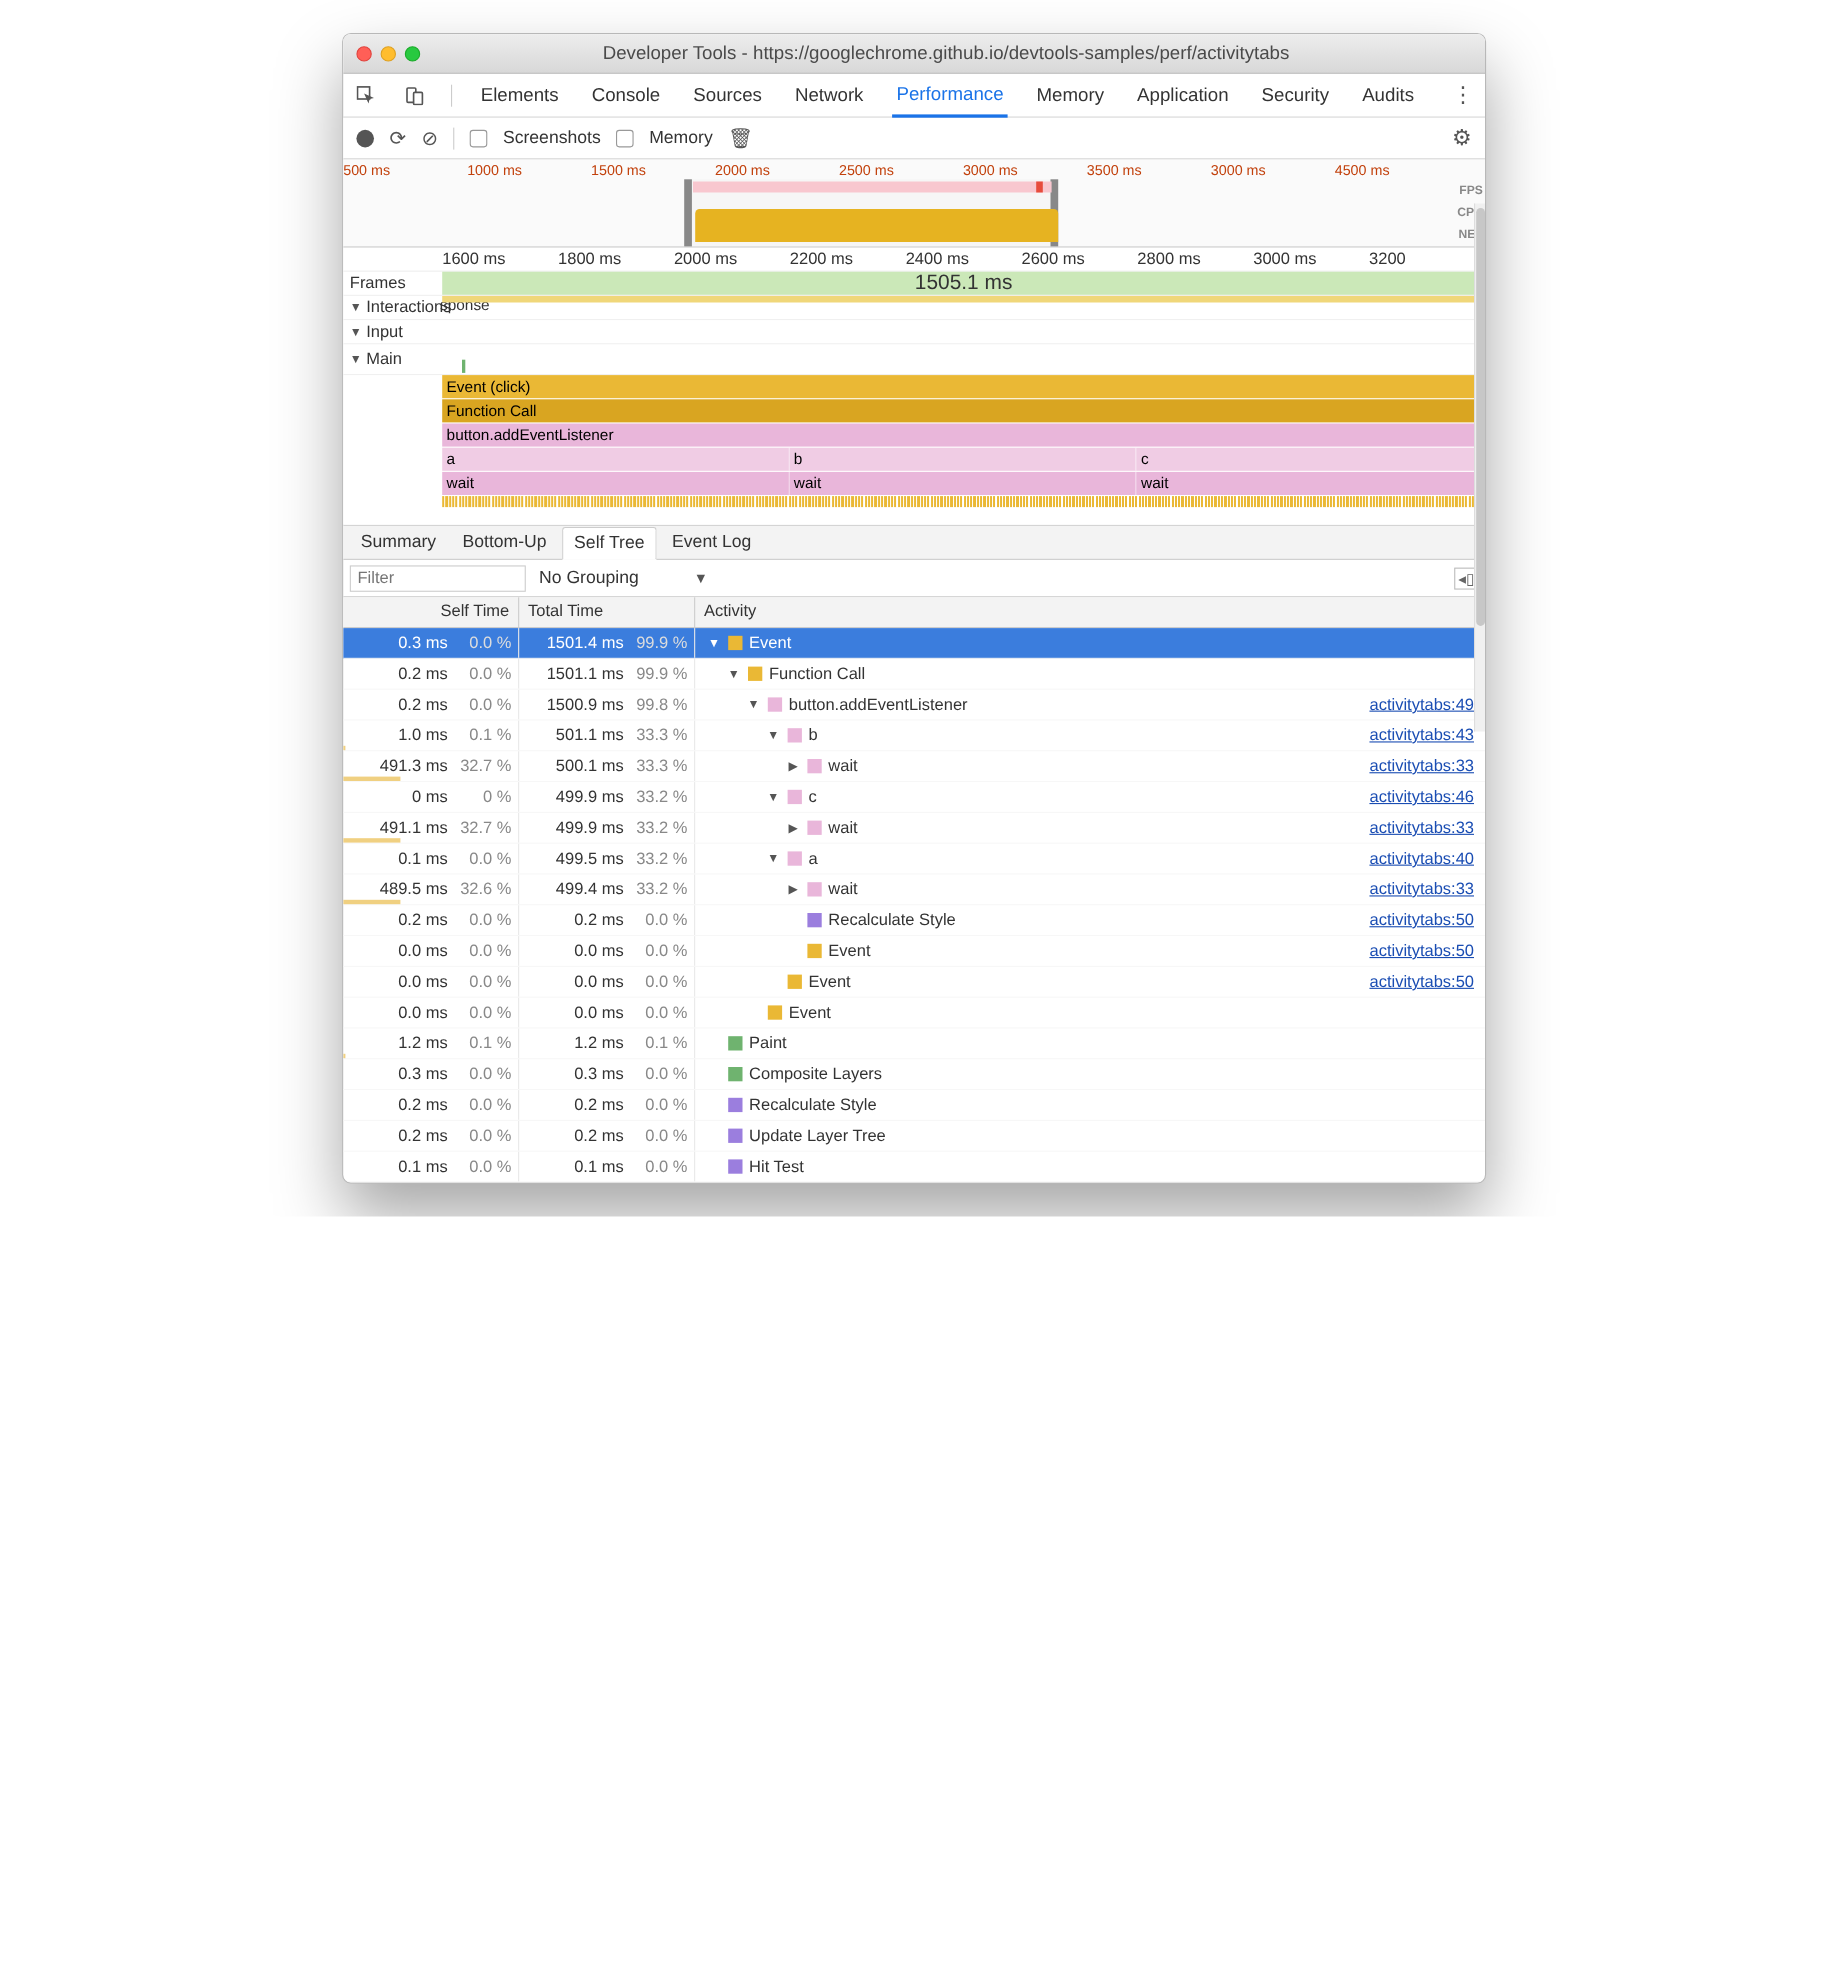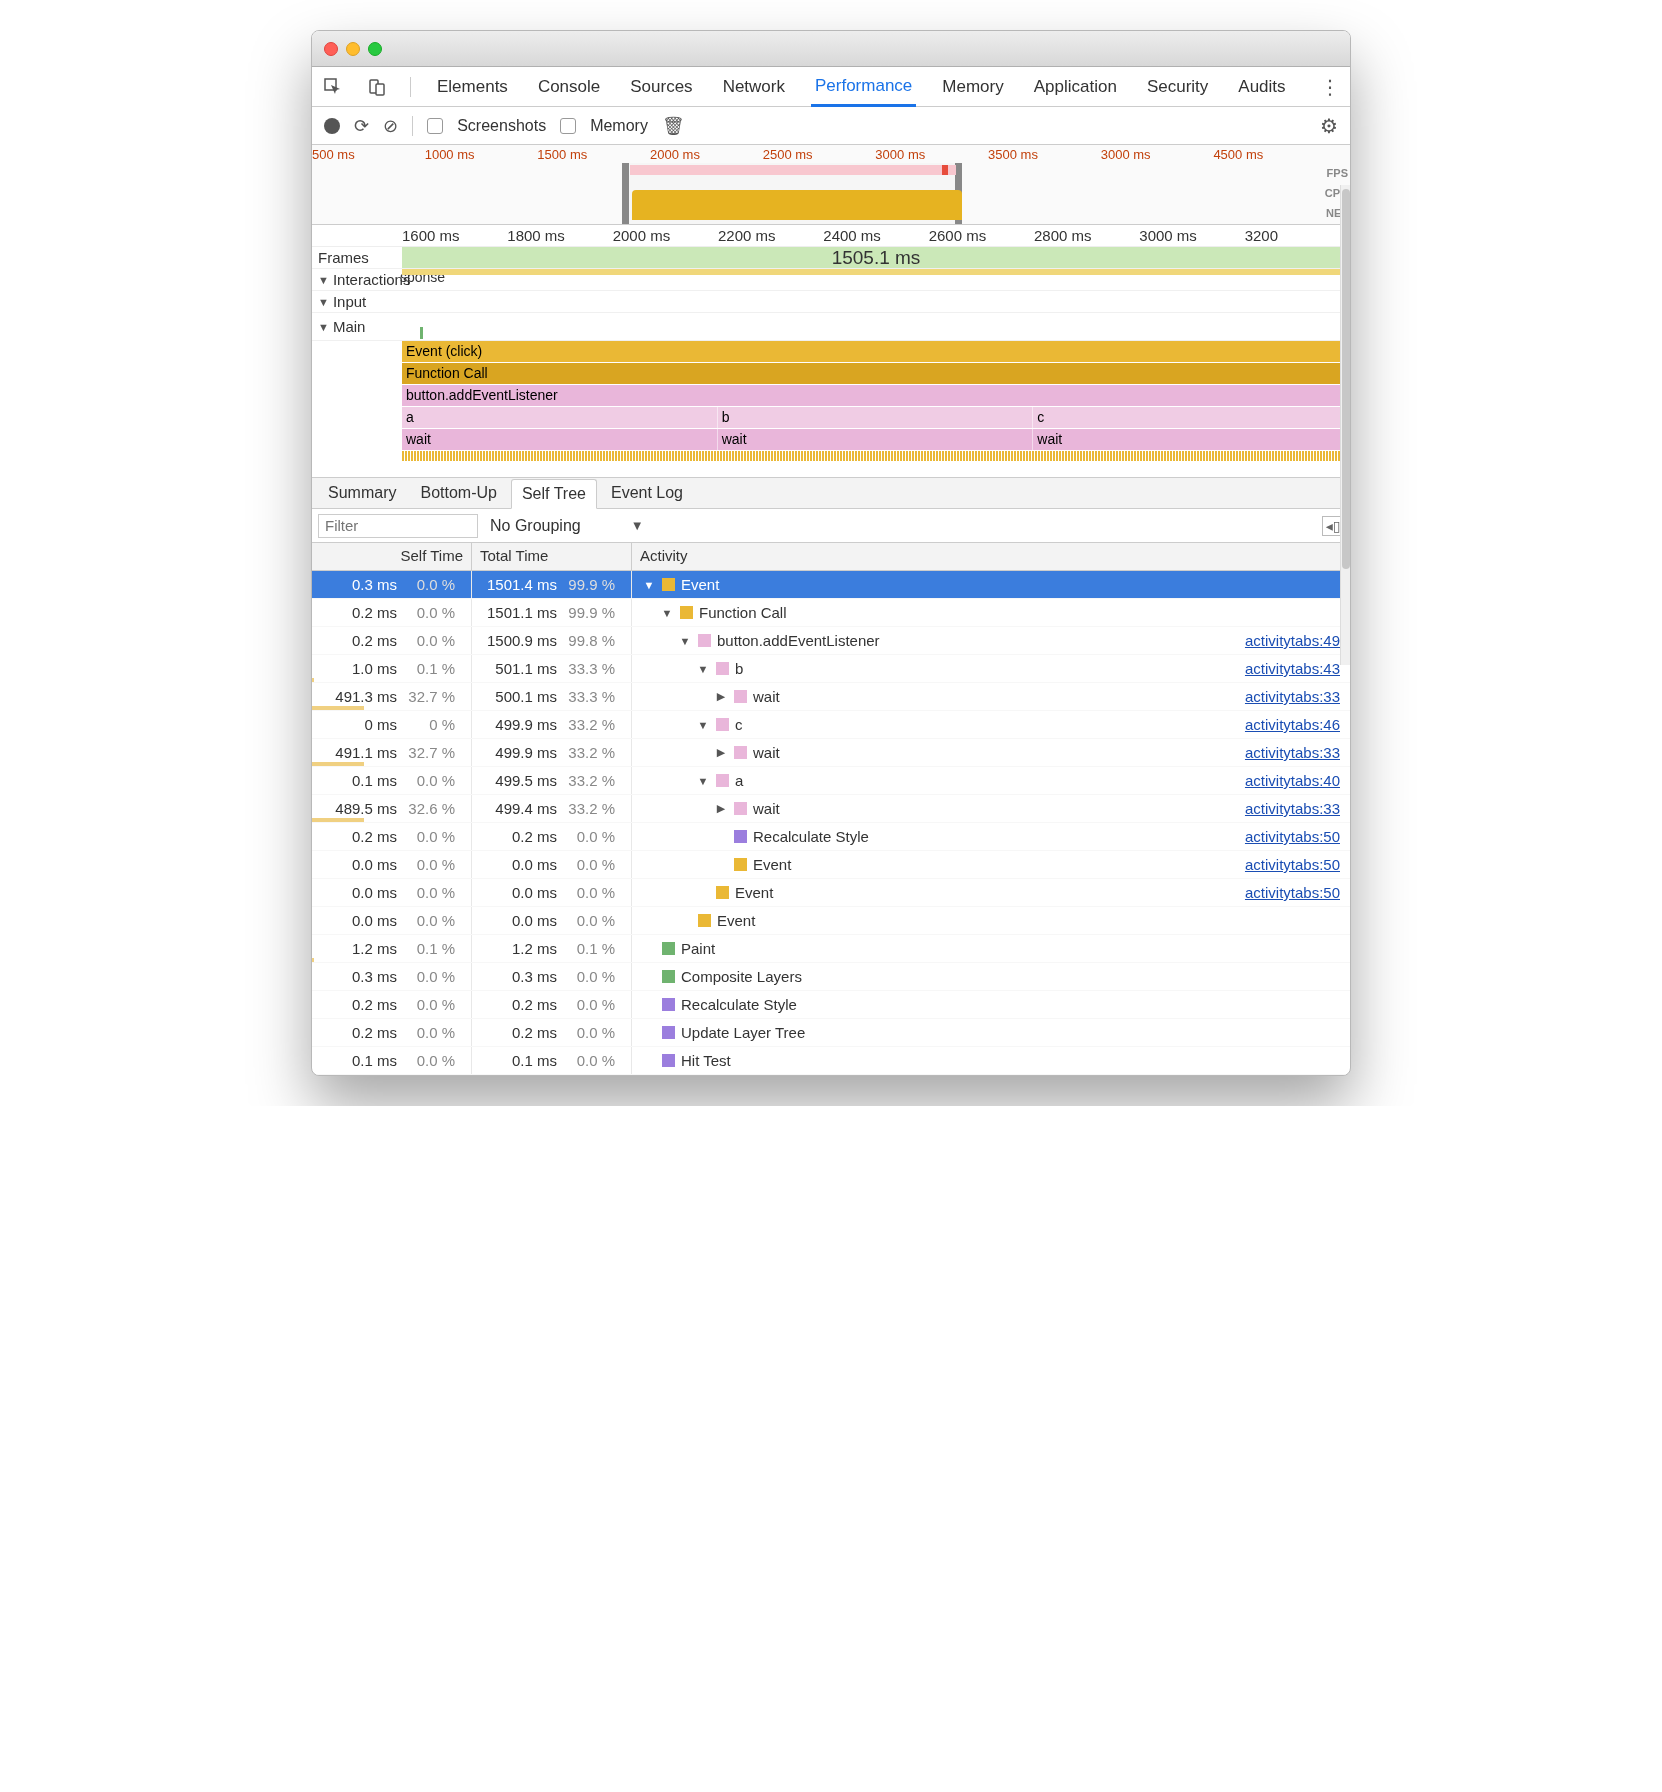--- a/index.html
+++ b/index.html
@@ -77,21 +77,21 @@
 .panel-icon { margin-left:auto; border:1px solid #bbb; width:22px; height:20px; display:flex; align-items:center; justify-content:center; font-size:14px; color:#666; }
 
 
 .ct-header { display:flex; height:28px; background:#f3f3f3; border-bottom:1px solid #ccc; font-size:15px; color:#333; }
 .ct-header > div { padding:4px 8px; border-right:1px solid #ccc; }
 .col-self { width:160px; text-align:right; }
 .col-total { width:160px; text-align:left; }
 .col-activity { flex:1; }
 .ct-row { display:flex; height:28px; align-items:stretch; font-size:15px; border-bottom:1px solid #f7f7f7; }
 .ct-row.selected { background:#3b7ddd; color:#fff; }
-.cell-self, .cell-total { width:160px; display:flex; align-items:center; padding-right:6px; border-right:1px solid #e8e8e8; position:relative; font-variant-numeric: tabular-nums; }
+.cell-self, .cell-total { width:160px; display:flex; align-items:center; justify-content:flex-end; padding-right:6px; border-right:1px solid #e8e8e8; position:relative; font-variant-numeric: tabular-nums; }
 .cell-self .ms, .cell-total .ms { width:85px; text-align:right; }
 .cell-self .pct, .cell-total .pct { width:58px; text-align:right; color:#888; }
 .selected .pct { color:#ddd; }
 .bar-under { position:absolute; left:0; bottom:0; height:4px; background:#f0d081; }
 .bar-under.full { height:100%; background:#fce8bd; opacity:0.6; z-index:-1; }
 .cell-activity { flex:1; display:flex; align-items:center; padding-left:4px; gap:6px; }
 .cell-activity .indent { display:inline-block; }
 .cell-activity .exp { width:14px; font-size:11px; color:#555; text-align:center; }
 .selected .exp { color:#fff; }
 .cbox { width:13px; height:13px; display:inline-block; }
@@ -110,20 +110,21 @@
 <body>
 
 <div class="window">
 
   <div class="titlebar">
     <div class="traffic">
       <span class="red"></span>
       <span class="yellow"></span>
       <span class="green"></span>
     </div>
+    <div class="title">Developer Tools - https://googlechrome.github.io/devtools-samples/perf/activitytabs</div>
   </div>
 
   <div class="tabs">
     <span class="icon-btn">
       <svg width="18" height="18" viewBox="0 0 18 18">
           <rect x="1" y="1" width="11" height="11" fill="none" stroke="#555" stroke-width="1.5"></rect>
           <path d="M7 7 L16 11 L12 12 L11 16 Z" fill="#555"></path>
         </svg>
     </span>
     <span class="icon-btn">

